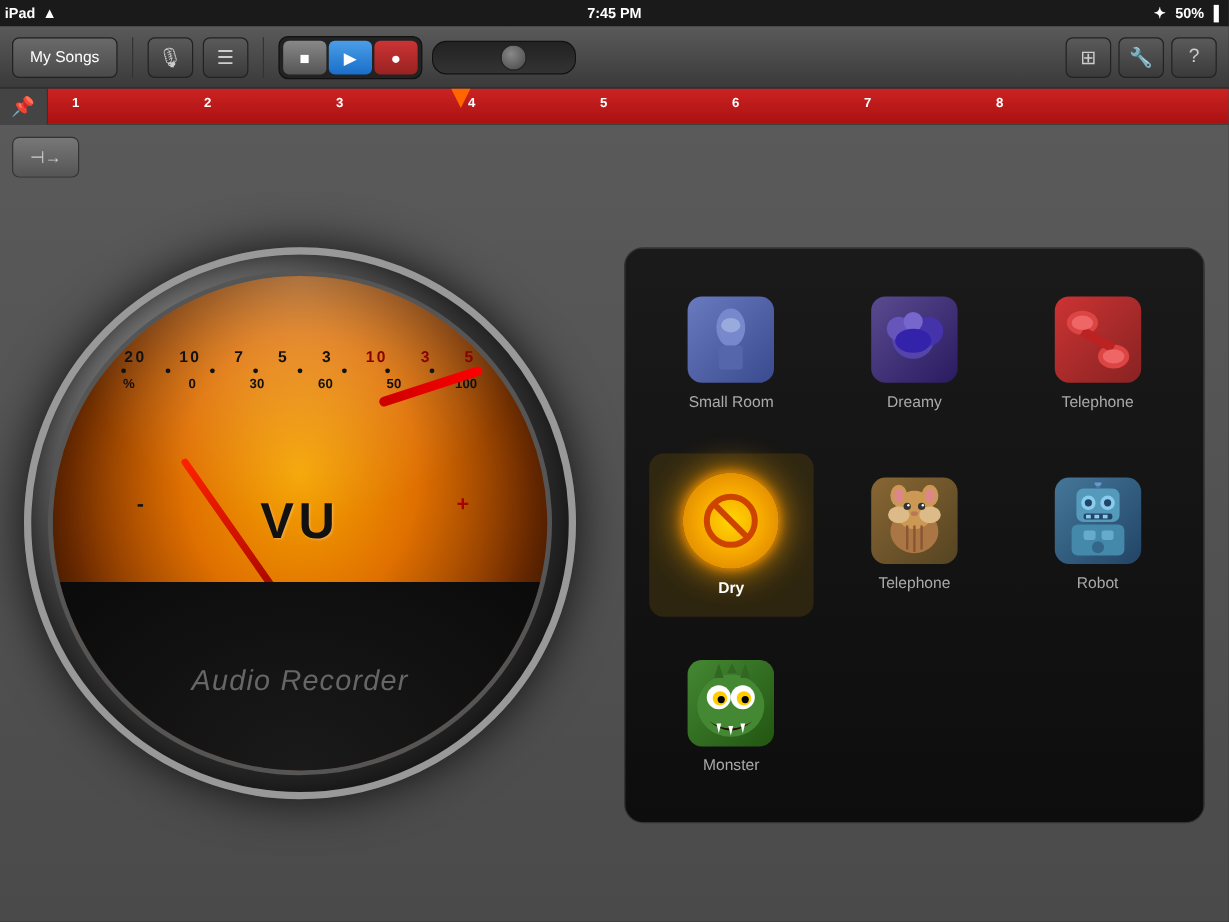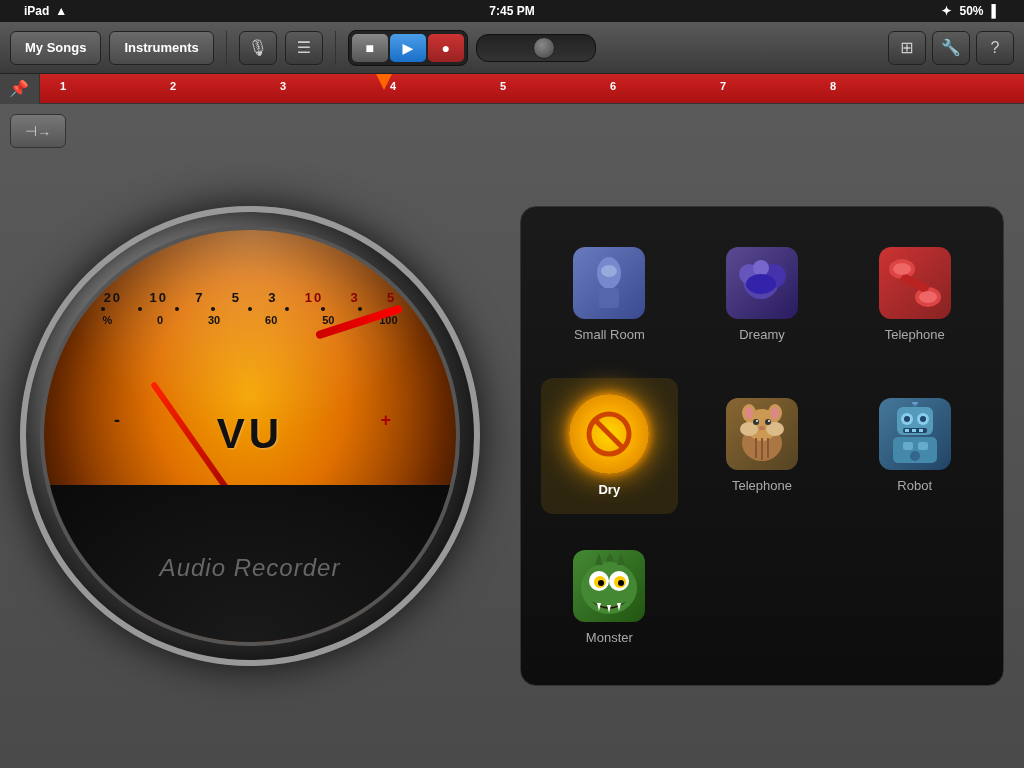--- a/index.html
+++ b/index.html
@@ -13,21 +13,21 @@
     }
 
     
     .status-bar {
       width: 100%;
       height: 22px;
       background: #1a1a1a;
       display: flex;
       align-items: center;
       justify-content: space-between;
-      padding: 0 24px;
+      padding: 0 4px;
       color: #fff;
       font-size: 12px;
       font-weight: 600;
     }
     .status-left { display: flex; align-items: center; gap: 6px; }
     .status-center { position: absolute; left: 50%; transform: translateX(-50%); }
     .status-right { display: flex; align-items: center; gap: 8px; }
 
     
     .toolbar {
@@ -39,21 +39,21 @@
       align-items: center;
       padding: 0 10px;
       gap: 8px;
     }
     .toolbar-btn {
       background: linear-gradient(to bottom, #6a6a6a, #4a4a4a);
       border: 1px solid #222;
       border-radius: 6px;
       color: #fff;
       font-size: 13px;
-      font-weight: 700;
+      font-weight: 400;
       padding: 6px 14px;
       cursor: pointer;
       height: 34px;
       display: flex;
       align-items: center;
     }
     .toolbar-divider { width: 1px; height: 34px; background: #333; margin: 0 4px; }
     .toolbar-icon-btn {
       background: linear-gradient(to bottom, #5a5a5a, #3a3a3a);
       border: 1px solid #222;
@@ -431,21 +431,20 @@
   <div class="status-center">7:45 PM</div>
   <div class="status-right">
     <span>✦</span>
     <span>50%</span>
     <span>▌</span>
   </div>
 </div>
 
 <div class="toolbar">
   <button class="toolbar-btn">My Songs</button>
-  <button class="toolbar-btn">Instruments</button>
   <div class="toolbar-divider"></div>
   <div class="toolbar-icon-btn">
     <span>🎙</span>
   </div>
   <div class="toolbar-icon-btn">
     <span>☰</span>
   </div>
   <div class="toolbar-divider"></div>
   <div class="transport-group">
     <button class="transport-btn stop-btn">■</button>

